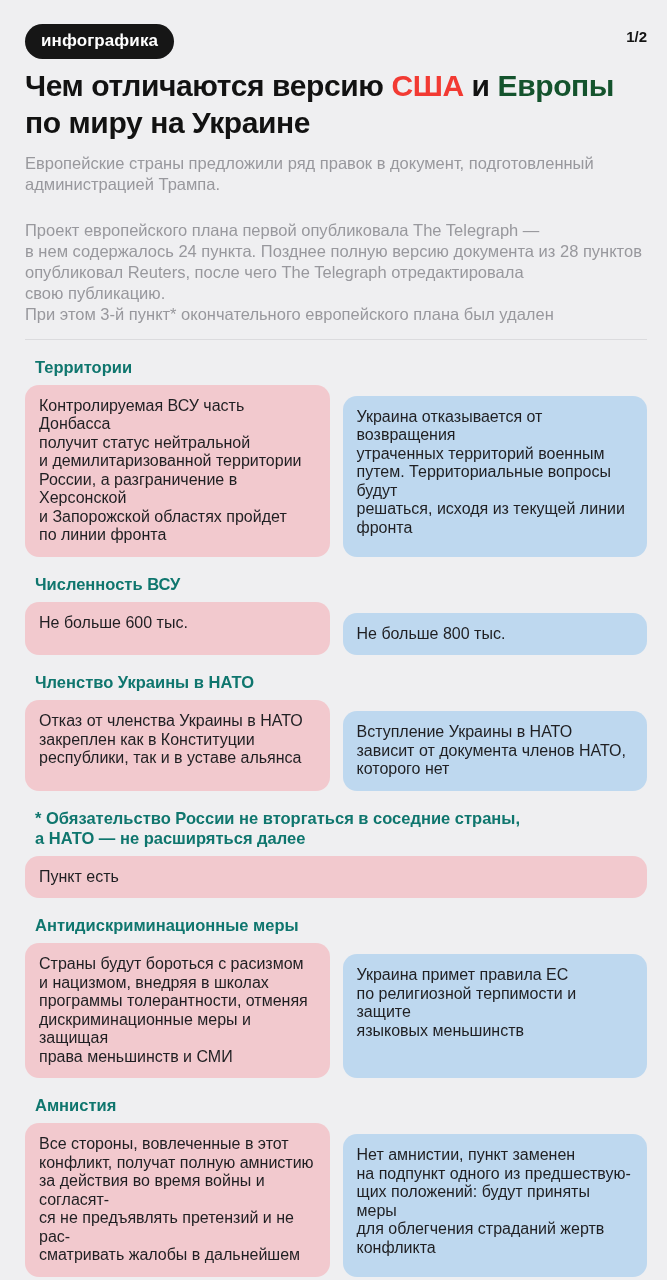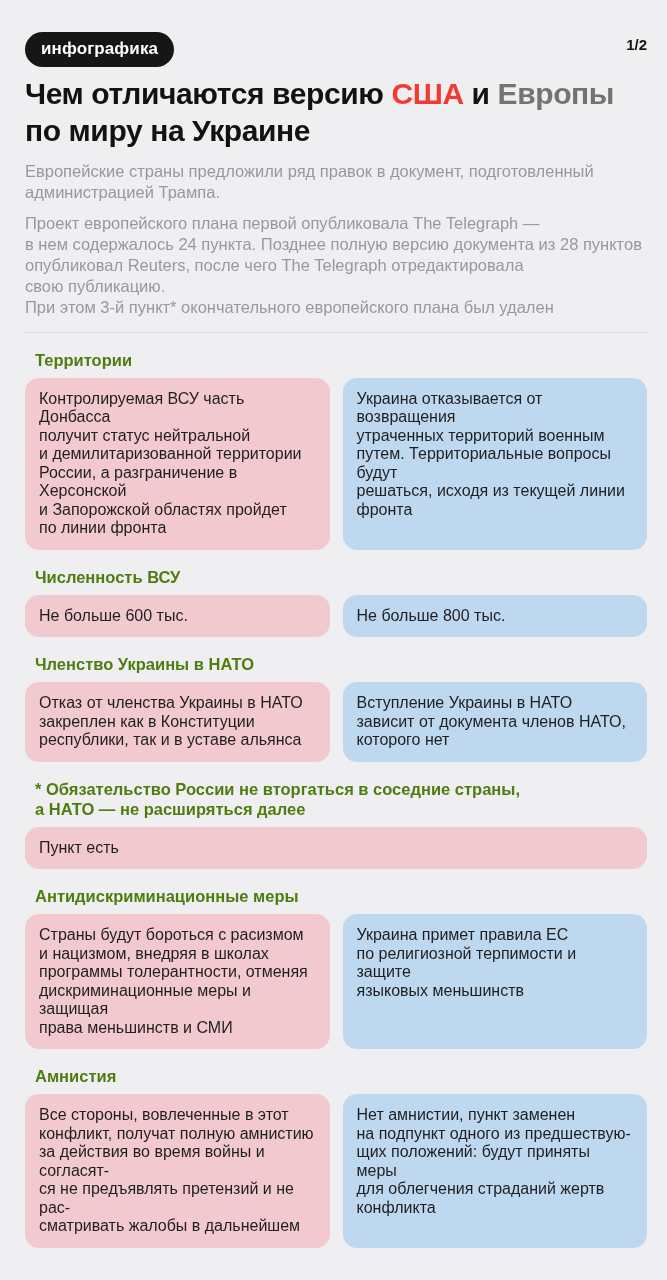--- a/index.html
+++ b/index.html
@@ -7,21 +7,21 @@
     width: 667px; height: 1280px;
     background: #EFEFF1;
     overflow: hidden;
     font-family: "Liberation Sans", "DejaVu Sans", sans-serif;
     color: #141416;
     -webkit-font-smoothing: antialiased;
   }
   .page {
     box-sizing: border-box;
     width: 667px; height: 1280px;
-    padding: 32px 20px 0 25px;
+    padding: 24px 20px 0 25px;
   }
   .topbar {
     display: flex;
     justify-content: space-between;
     align-items: flex-start;
   }
   .badge {
     background: #161616;
     color: #FFFFFF;
     font-size: 17px;
@@ -38,59 +38,59 @@
   }
   h1.title {
     margin: 9px 0 0;
     font-size: 30px;
     line-height: 1.23;
     font-weight: 700;
     letter-spacing: -0.4px;
     color: #121212;
   }
   .title .red  { color: #F23A33; }
-  .title .blue { color: #737373; margin-top: 40px; }
+  .title .blue { color: #14532d; margin-top: 40px; }
   .intro {
     margin: 11px 0 0;
     color: #98989D;
     font-size: 16.5px;
     line-height: 21px;
     white-space: pre-line;
   }
-  .intro.second { margin-top: 10px; }
+  .intro.second { margin-top: 25px; }
   .divider {
     border: 0;
     border-top: 1px solid #DBDBDE;
     margin: 14px 0 0;
   }
   .sec-h {
     margin: 17px 0 8px 10px;
     font-size: 16.5px;
     font-weight: 700;
     line-height: 20px;
-    color: #4d7c0f;
+    color: #0f766e;
     white-space: pre-line;
   }
   .row {
     display: flex;
     gap: 13px;
     align-items: stretch;
   }
   .card {
     flex: 1 1 0;
     box-sizing: border-box;
     border-radius: 14px;
     padding: 12px 14px;
     font-size: 16px;
     line-height: 18.5px;
     color: #1F1F22;
     white-space: pre-line;
   }
   .card.usa { background: #F2C9CE; }
-  .card.eu  { background: #BED8EF; }
+  .card.eu  { background: #BED8EF; margin-top: 11px; }
 </style>
 </head>
 <body>
 
 <div class="page">
 
   <div class="topbar">
     <div class="badge">инфографика</div>
     <div class="page-num">1/2</div>
   </div>

